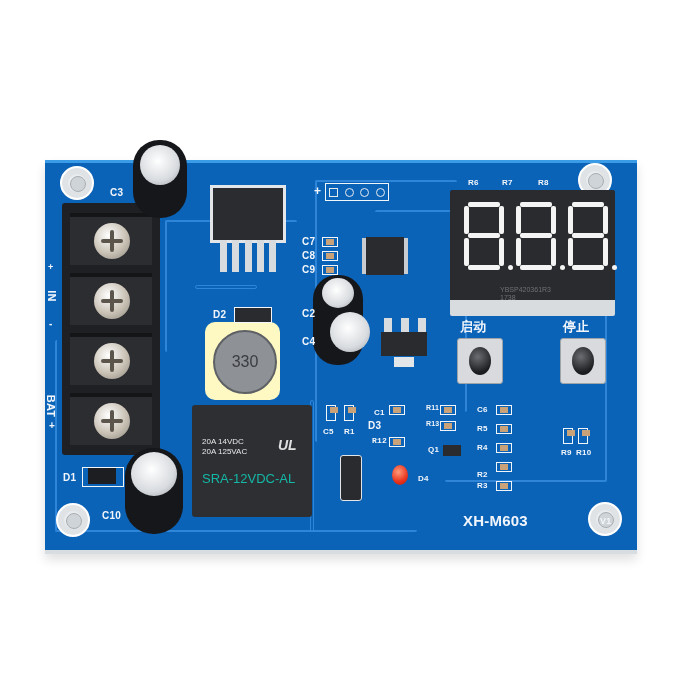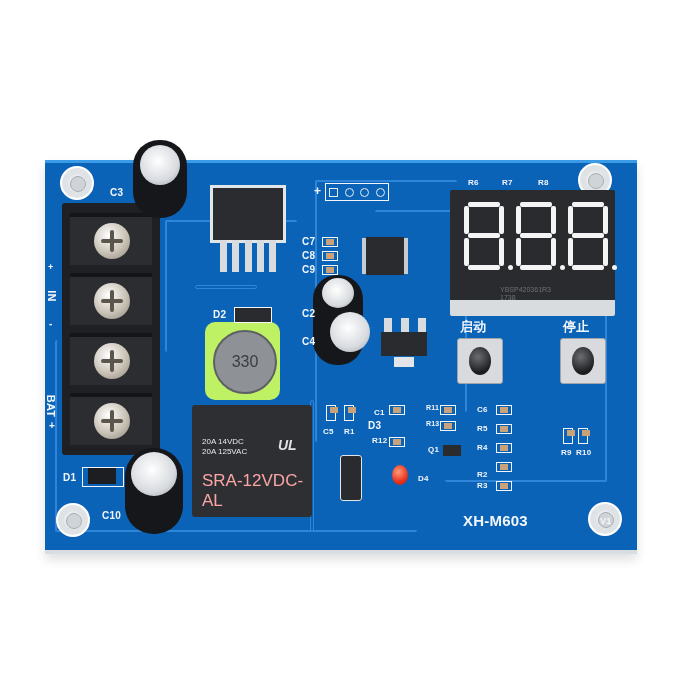--- a/index.html
+++ b/index.html
@@ -166,48 +166,48 @@
 
 <div class="silk" style="left:460px;top:318px;font-size:13px;">启动</div>
 <div class="btn" style="left:457px;top:338px;">
     <div class="btn-cap"></div>
   </div>
 <div class="silk" style="left:563px;top:318px;font-size:13px;text-align:right;">停止</div>
 <div class="btn" style="left:560px;top:338px;">
     <div class="btn-cap"></div>
   </div>
 
-<div class="abs" style="left:205px;top:322px;width:75px;height:78px;background:#bef264;border-radius:10px;">
+<div class="abs" style="left:205px;top:322px;width:75px;height:78px;background:#fef9c3;border-radius:10px;">
   <div style="position:absolute;left:8px;top:8px;width:60px;height:60px;border-radius:50%;background:#8e9195;border:2px solid #5d6064;display:flex;align-items:center;justify-content:center;">
     <span style="font-size:16px;color:#3b3d40;">330</span>
   </div>
 </div>
 <div class="abs" style="left:234px;top:307px;width:36px;height:14px;background:#2a2b2e;border:1.5px solid #f2f6fb;"></div>
 <div class="silk" style="left:213px;top:309px;">D2</div>
 
 <div class="abs relay">
   <div style="position:absolute;left:10px;top:32px;font-size:8px;color:#e8e8e8;line-height:10px;">
     <div>20A 14VDC</div>
     <div>20A 125VAC</div>
   </div>
   <div style="position:absolute;left:86px;top:32px;font-size:14px;font-style:italic;font-weight:bold;color:#e0e0e0;">UL</div>
-  <div style="position:absolute;left:10px;top:66px;font-size:17px;color:#fca5a5;">SRA-12VDC-AL</div>
+  <div style="position:absolute;left:10px;top:66px;font-size:13px;color:#14b8a6;">SRA-12VDC-AL</div>
 </div>
 
 <div class="smd" style="left:326px;top:405px;width:8px;height:14px;"></div>
 <div class="smd" style="left:344px;top:405px;width:8px;height:14px;"></div>
 <div class="silk" style="left:323px;top:427px;font-size:8px;">C5</div>
 <div class="silk" style="left:344px;top:427px;font-size:8px;">R1</div>
 <div class="silk" style="left:344px;top:420px;font-size:10px;padding-left:24px;">D3</div>
 <div class="abs" style="left:340px;top:455px;width:20px;height:44px;background:#2a2b2e;border:1.5px solid #e3e6e9;border-radius:3px;"></div>
 
 <div class="smd" style="left:389px;top:405px;"></div>
 <div class="silk" style="left:374px;top:408px;font-size:8px;">C1</div>
 <div class="smd" style="left:389px;top:437px;"></div>
-<div class="silk" style="left:372px;top:436px;font-size:8px;">R12</div>
+<div class="silk" style="left:372px;top:436px;font-size:8px;font-family:Liberation Mono, monospace;">R12</div>
 <div class="abs" style="left:392px;top:465px;width:16px;height:20px;border-radius:50%;background:radial-gradient(circle at 40% 35%,#ff9a7a,#e8321c 60%,#b4200f);"></div>
 <div class="silk" style="left:418px;top:474px;font-size:8px;">D4</div>
 
 <div class="smd" style="left:440px;top:405px;"></div>
 <div class="smd" style="left:440px;top:421px;"></div>
 <div class="silk" style="left:426px;top:404px;font-size:7px;">R11</div>
 <div class="silk" style="left:426px;top:420px;font-size:7px;">R13</div>
 <div class="abs" style="left:443px;top:445px;width:18px;height:11px;background:#2a2b2e;"></div>
 <div class="silk" style="left:428px;top:445px;font-size:8px;">Q1</div>
 

